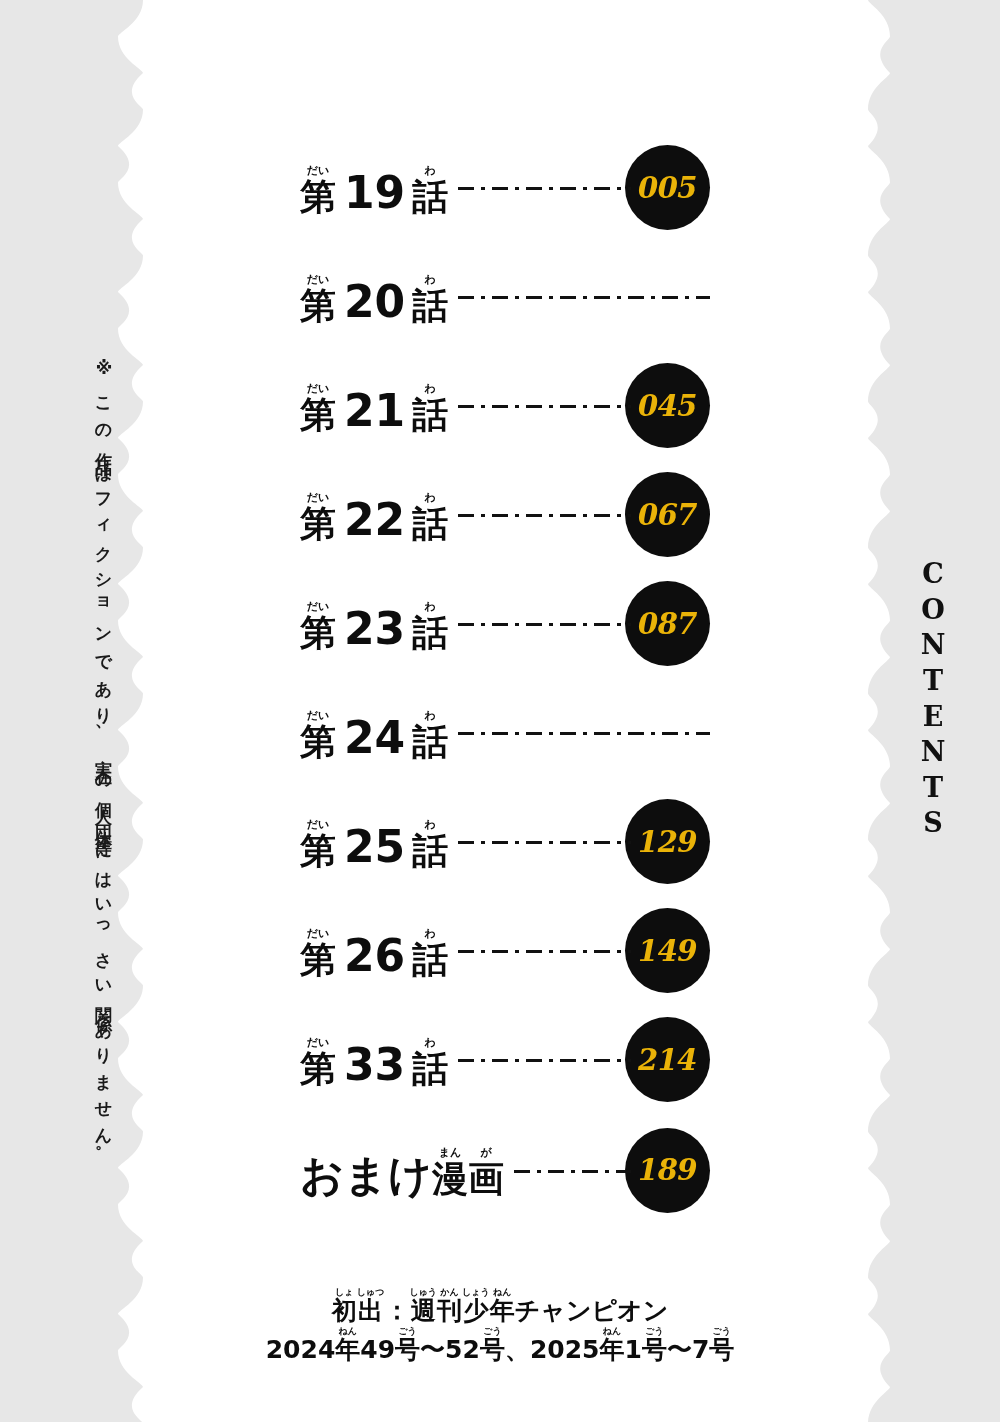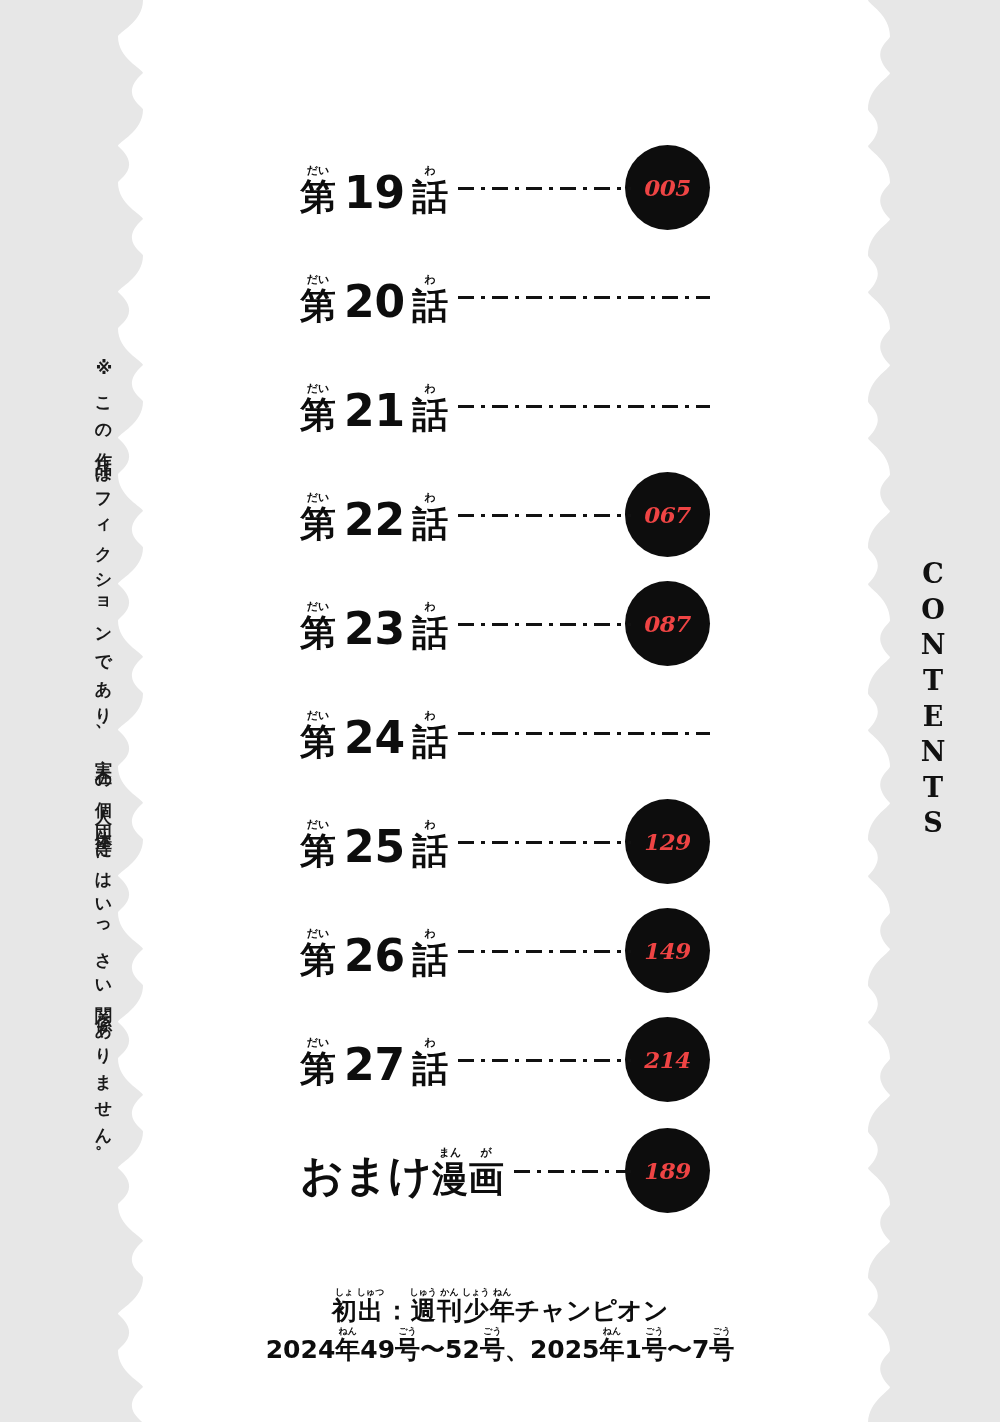--- a/index.html
+++ b/index.html
@@ -157,25 +157,25 @@
   .page-circle {
     flex: 0 0 auto;
     width: 85px;
     height: 85px;
     border-radius: 50%;
     background: #0d0d0d;
     margin-left: -6px;
     display: flex;
     align-items: center;
     justify-content: center;
-    color: #ef4444;
+    color: #eab308;
     font-family: "DejaVu Serif", "Liberation Serif", serif;
     font-style: italic;
     font-weight: bold;
-    font-size: 23px;
+    font-size: 29px;
     letter-spacing: -0.5px;
   }
 
   
   #footer {
     position: absolute;
     left: 0;
     top: 1288px;
     width: 1000px;
     z-index: 4;
@@ -277,20 +277,21 @@
         <span class="ruby-top">だい</span>
         <span class="ruby-base">第</span>
       </span>
       <span class="chapter-num">21</span>
       <span class="ruby-unit">
         <span class="ruby-top">わ</span>
         <span class="ruby-base">話</span>
       </span>
     </div>
     <div class="leader"></div>
+    <div class="page-circle">045</div>
   </div>
 
   <div class="toc-row">
     <div class="chapter-title">
       <span class="ruby-unit">
         <span class="ruby-top">だい</span>
         <span class="ruby-base">第</span>
       </span>
       <span class="chapter-num">22</span>
       <span class="ruby-unit">
@@ -364,21 +365,21 @@
     <div class="leader"></div>
     <div class="page-circle">149</div>
   </div>
 
   <div class="toc-row">
     <div class="chapter-title">
       <span class="ruby-unit">
         <span class="ruby-top">だい</span>
         <span class="ruby-base">第</span>
       </span>
-      <span class="chapter-num">27</span>
+      <span class="chapter-num">33</span>
       <span class="ruby-unit">
         <span class="ruby-top">わ</span>
         <span class="ruby-base">話</span>
       </span>
     </div>
     <div class="leader"></div>
     <div class="page-circle">214</div>
   </div>
 
   <div class="toc-row bonus-row">

